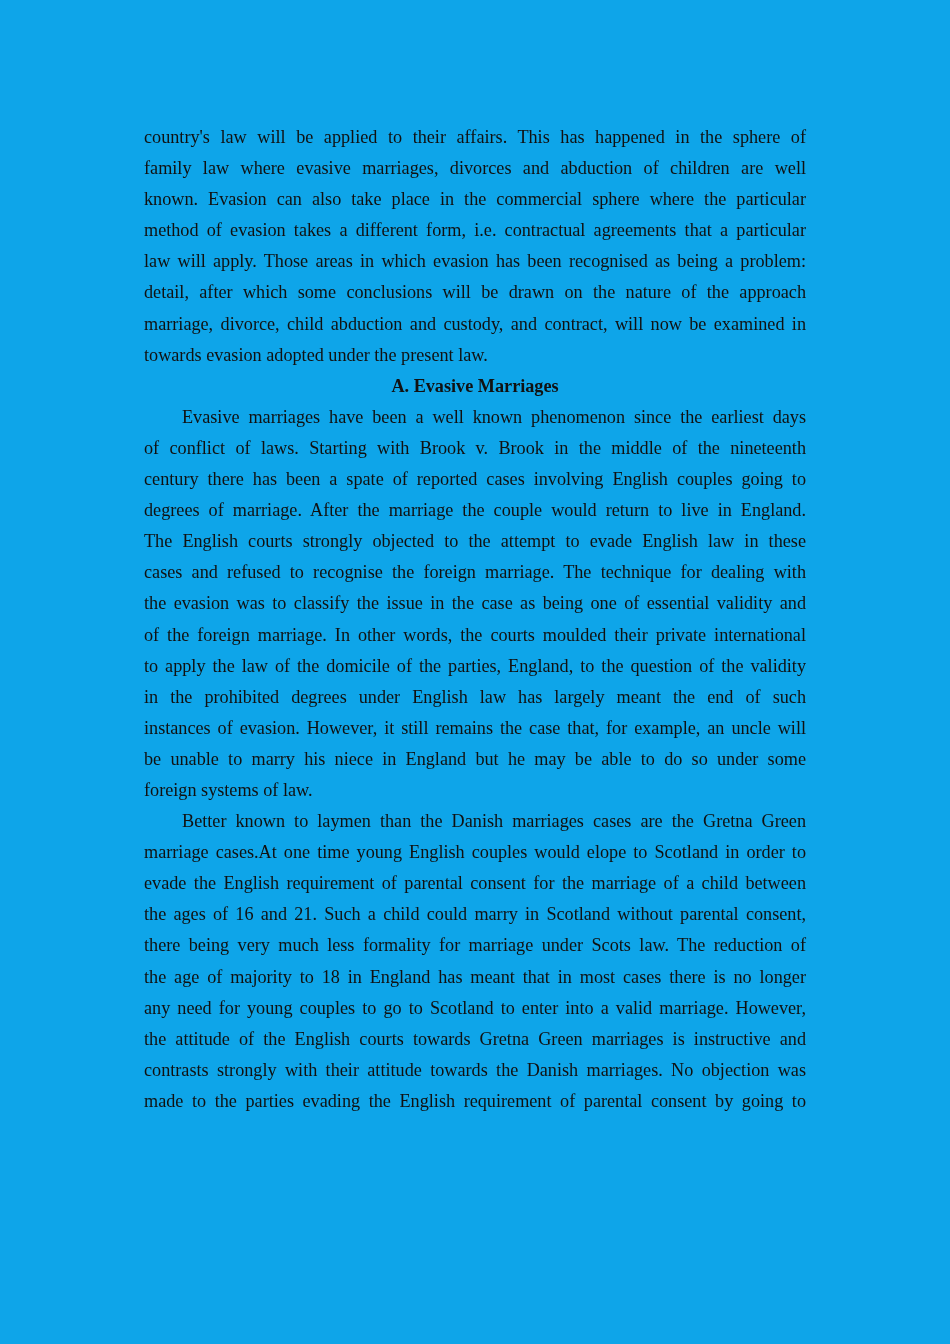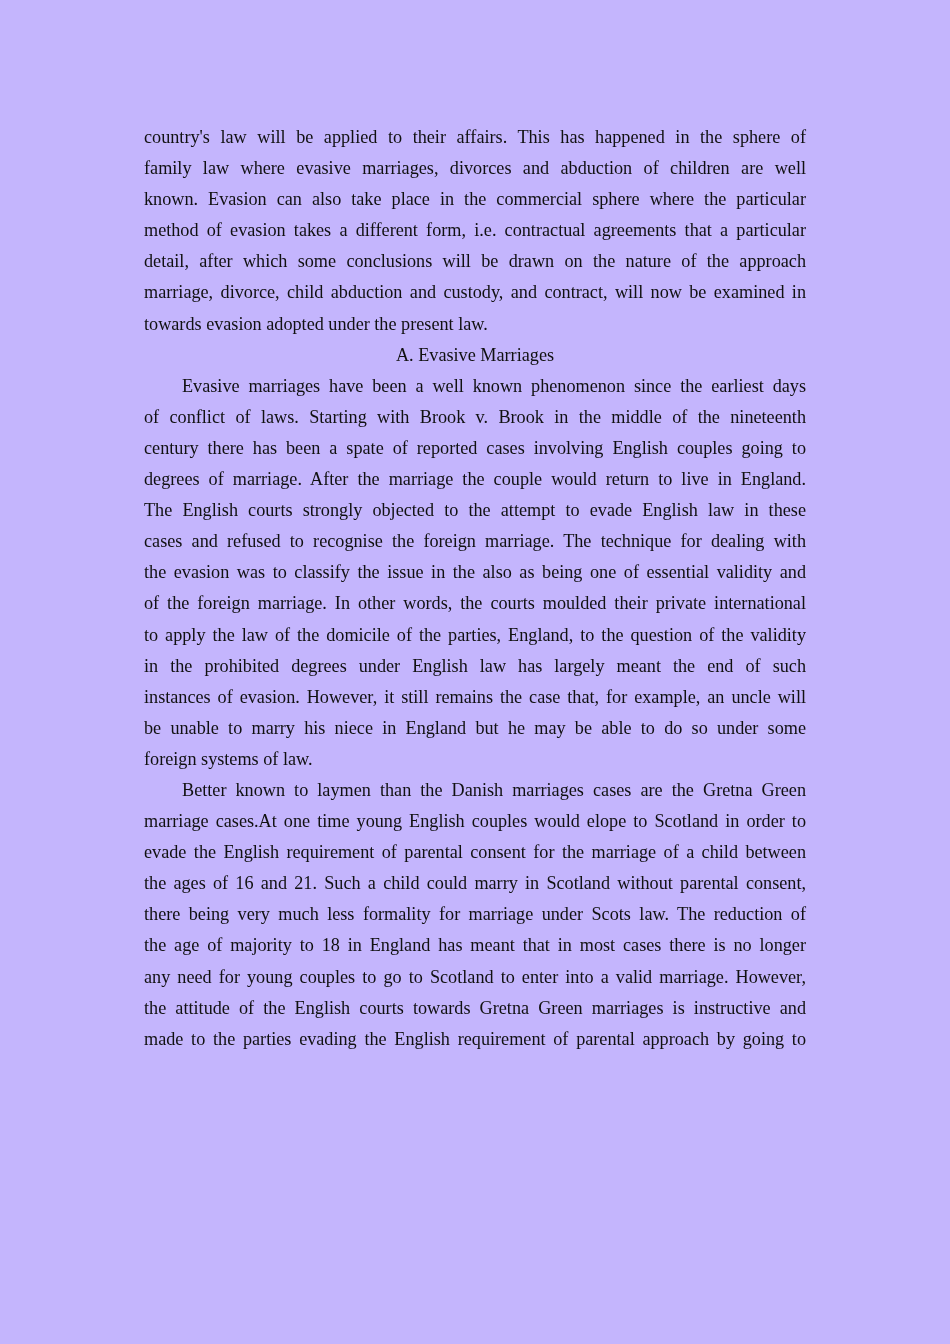--- a/index.html
+++ b/index.html
@@ -14,21 +14,21 @@
       overflow: hidden;
       font-family: "Liberation Serif", "DejaVu Serif", serif;
       color: #111111;
     }
     .page {
       position: absolute;
       left: 0;
       top: 0;
       width: 950px;
       height: 1344px;
-      background: #c4b5fd;
+      background: #0ea5e9;
     }
     .text-block {
       position: absolute;
       left: 144px;
       top: 124px;
       width: 662px;
     }
     .line {
       display: block;
       height: 31.1px;
@@ -45,69 +45,71 @@
     }
     .line.indent {
       padding-left: 38px;
       box-sizing: border-box;
     }
     .heading {
       display: block;
       height: 31.1px;
       line-height: 26px;
       font-size: 18.2px;
-      font-weight: normal;
+      font-weight: bold;
       text-align: center;
       text-align-last: center;
       white-space: nowrap;
     }
     .para {
       display: block;
     }
   </style>
 </head>
 <body>
 
 <div class="page">
   <div class="text-block">
 
     <div class="para">
       <span class="line">country's law will be applied to their affairs. This has happened in the sphere of</span>
       <span class="line">family law where evasive marriages, divorces and abduction of children are well</span>
       <span class="line">known. Evasion can also take place in the commercial sphere where the particular</span>
       <span class="line">method of evasion takes a different form, i.e. contractual agreements that a particular</span>
+      <span class="line">law will apply. Those areas in which evasion has been recognised as being a problem:</span>
       <span class="line">detail, after which some conclusions will be drawn on the nature of the approach</span>
       <span class="line">marriage, divorce, child abduction and custody, and contract, will now be examined in</span>
       <span class="line last">towards evasion adopted under the present law.</span>
     </div>
 
     <span class="heading">A. Evasive Marriages</span>
 
     <div class="para">
       <span class="line indent">Evasive marriages have been a well known phenomenon since the earliest days</span>
       <span class="line">of conflict of laws. Starting with Brook v. Brook in the middle of the nineteenth</span>
       <span class="line">century there has been a spate of reported cases involving English couples going to</span>
       <span class="line">degrees of marriage. After the marriage the couple would return to live in England.</span>
       <span class="line">The English courts strongly objected to the attempt to evade English law in these</span>
       <span class="line">cases and refused to recognise the foreign marriage. The technique for dealing with</span>
-      <span class="line">the evasion was to classify the issue in the also as being one of essential validity and</span>
+      <span class="line">the evasion was to classify the issue in the case as being one of essential validity and</span>
       <span class="line">of the foreign marriage. In other words, the courts moulded their private international</span>
       <span class="line">to apply the law of the domicile of the parties, England, to the question of the validity</span>
       <span class="line">in the prohibited degrees under English law has largely meant the end of such</span>
       <span class="line">instances of evasion. However, it still remains the case that, for example, an uncle will</span>
       <span class="line">be unable to marry his niece in England but he may be able to do so under some</span>
       <span class="line last">foreign systems of law.</span>
     </div>
 
     <div class="para">
       <span class="line indent">Better known to laymen than the Danish marriages cases are the Gretna Green</span>
       <span class="line">marriage cases.At one time young English couples would elope to Scotland in order to</span>
       <span class="line">evade the English requirement of parental consent for the marriage of a child between</span>
       <span class="line">the ages of 16 and 21. Such a child could marry in Scotland without parental consent,</span>
       <span class="line">there being very much less formality for marriage under Scots law. The reduction of</span>
       <span class="line">the age of majority to 18 in England has meant that in most cases there is no longer</span>
       <span class="line">any need for young couples to go to Scotland to enter into a valid marriage. However,</span>
       <span class="line">the attitude of the English courts towards Gretna Green marriages is instructive and</span>
-      <span class="line">made to the parties evading the English requirement of parental approach by going to</span>
+      <span class="line">contrasts strongly with their attitude towards the Danish marriages. No objection was</span>
+      <span class="line">made to the parties evading the English requirement of parental consent by going to</span>
     </div>
 
   </div>
 </div>
 
 </body></html>

